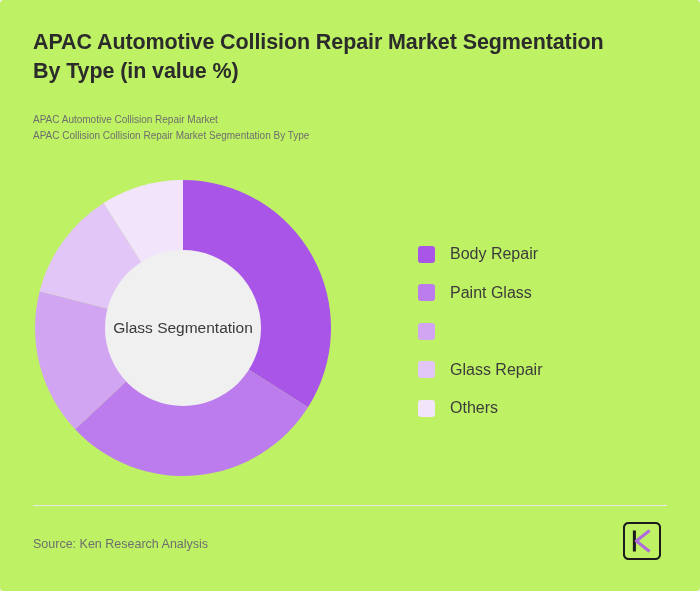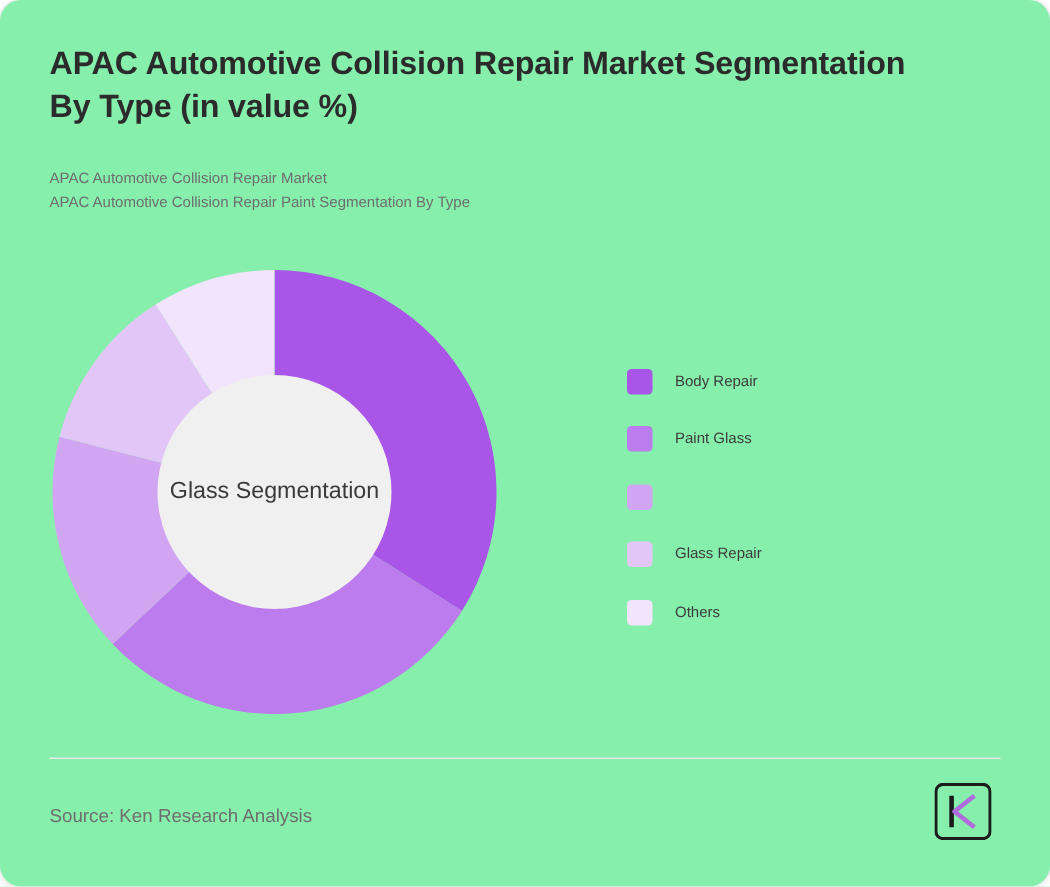--- a/index.html
+++ b/index.html
@@ -8,22 +8,22 @@
     background: #ffffff;
   }
   body {
     font-family: "Liberation Sans", sans-serif;
   }
   .card {
     position: relative;
     width: 700px;
     height: 591px;
     box-sizing: border-box;
-    background: #86efac;
-    border-radius: 14px;
+    background: #bef264;
+    border-radius: 4px;
     box-shadow: 0 0 0 1px #eeeeee, 0 1px 5px rgba(0,0,0,0.12);
     overflow: hidden;
   }
   .title {
     position: absolute;
     left: 33px;
     top: 28px;
     width: 600px;
     font-size: 21.5px;
     font-weight: bold;
@@ -81,21 +81,21 @@
     height: 38.5px;
   }
   .legend-swatch {
     width: 17px;
     height: 17px;
     border-radius: 3px;
     margin-right: 15px;
     flex: 0 0 auto;
   }
   .legend-label {
-    font-size: 10px;
+    font-size: 16px;
     color: #3c3c3c;
   }
   .divider {
     position: absolute;
     left: 33px;
     top: 505px;
     width: 634px;
     height: 1px;
     background: #e8e8e8;
   }
@@ -128,21 +128,21 @@
 </style>
 </head>
 <body>
 
 <div class="card">
 
   <div class="title">APAC Automotive Collision Repair Market Segmentation By Type (in value %)</div>
 
   <div class="subtitle-block">
     <div class="subtitle">APAC Automotive Collision Repair Market</div>
-    <div class="subtitle">APAC Automotive Collision Repair Paint Segmentation By Type</div>
+    <div class="subtitle">APAC Collision Collision Repair Market Segmentation By Type</div>
   </div>
 
   <div class="chart-area">
 
     <div class="donut-wrap">
       <svg width="300" height="310" viewBox="0 0 300 310">
         <g id="donut-slices" transform="translate(150,155)">
             <path d="M 0 0 L 0.00 -148.00 A 148 148 0 0 1 124.96 79.30 Z" fill="#a855e8"></path>
             <path d="M 0 0 L 124.96 79.30 A 148 148 0 0 1 -107.89 101.31 Z" fill="#bd7ced"></path>
             <path d="M 0 0 L -107.89 101.31 A 148 148 0 0 1 -143.35 -36.81 Z" fill="#d2a5f2"></path>

